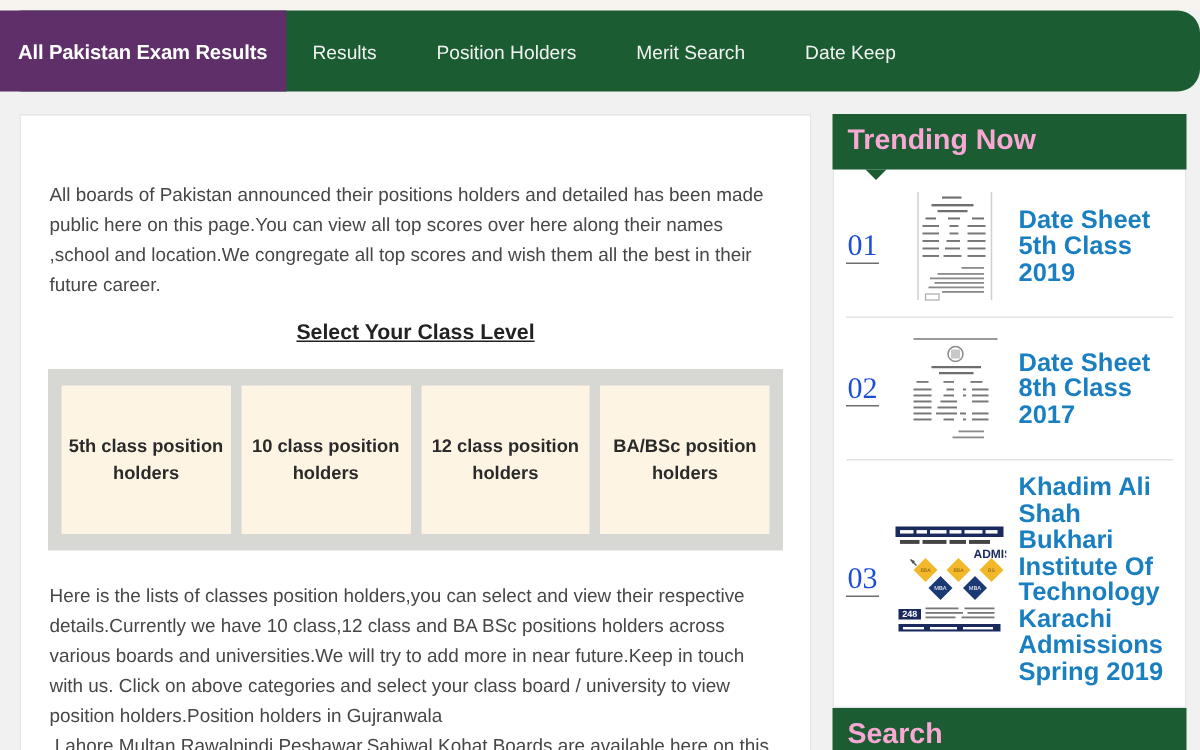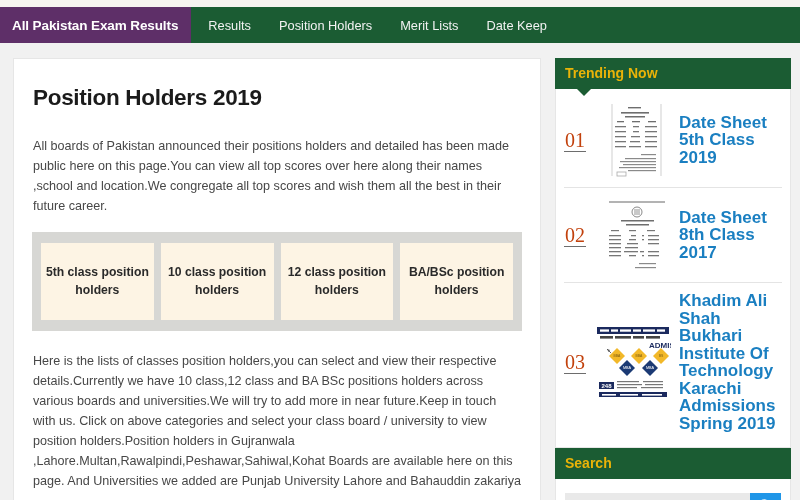--- a/index.html
+++ b/index.html
@@ -16,38 +16,40 @@
   .top-strip {
     height: 7px;
     background: #f7f4f0;
     width: 100%;
   }
 
   
   .navbar {
     display: flex;
     align-items: stretch;
-    height: 36px;
+    height: 54px;
     background: #1b5c33;
     width: 100%;
+    border-radius: 15px;
   }
   .brand {
     background: #5e2f68;
     color: #ffffff;
     font-weight: bold;
     font-size: 13.5px;
     display: flex;
     align-items: center;
     padding: 0 13px 0 12px;
     letter-spacing: -0.1px;
     white-space: nowrap;
   }
   .nav-links {
     display: flex;
     align-items: stretch;
+    gap: 12px;
   }
   .nav-link {
     color: #f2f2f2;
     font-size: 12.8px;
     display: flex;
     align-items: center;
     padding: 0 14px;
     white-space: nowrap;
     cursor: pointer;
   }
@@ -108,38 +110,38 @@
     gap: 7px;
   }
   .level-box {
     flex: 1;
     background: #fdf4e4;
     color: #2a2a2a;
     font-size: 12.2px;
     font-weight: bold;
     line-height: 17.5px;
     text-align: center;
-    padding: 21px 4px;
+    padding: 32px 4px;
     cursor: pointer;
   }
 
   .body-p {
     font-size: 12.6px;
     line-height: 20px;
     color: #474747;
     margin: 20px 0 0 1px;
     max-width: 492px;
   }
 
   
   .widget { margin-bottom: 0; }
   .widget-head {
     background: #1b5c33;
-    color: #eab308;
-    font-size: 14px;
+    color: #f9a8d4;
+    font-size: 19px;
     font-weight: bold;
     padding: 7px 10px 8px 10px;
     position: relative;
   }
   .widget-head .notch {
     position: absolute;
     left: 22px;
     bottom: -7px;
     width: 0; height: 0;
     border-left: 7px solid transparent;
@@ -157,21 +159,21 @@
   .trend-item {
     display: flex;
     align-items: center;
     padding: 9px 0 9px 0;
     border-bottom: 1px solid #e4e4e4;
     cursor: pointer;
   }
   .trend-item.last { border-bottom: none; }
   .trend-num {
     font-size: 20px;
-    color: #c2410c;
+    color: #1d4ed8;
     font-family: "Liberation Serif", serif;
     border-bottom: 1.5px solid #6d6d6d;
     line-height: 22px;
     padding: 0 1px;
     margin-right: 9px;
     flex: 0 0 auto;
   }
   .thumb {
     width: 76px;
     height: 76px;
@@ -225,31 +227,31 @@
 </head>
 <body>
 
 <div class="top-strip"></div>
 
 <div class="navbar">
   <div class="brand">All Pakistan Exam Results</div>
   <div class="nav-links">
     <div class="nav-link">Results</div>
     <div class="nav-link">Position Holders</div>
-    <div class="nav-link">Merit Lists</div>
+    <div class="nav-link">Merit Search</div>
     <div class="nav-link">Date Keep</div>
   </div>
 </div>
 
 <div class="page">
 
   <div class="main-col">
     <div class="card">
-      <h1 class="page-title">Position Holders 2019</h1>
       <p class="intro-p">All boards of Pakistan announced their positions holders and detailed has been made public here on this page.You can view all top scores over here along their names ,school and location.We congregate all top scores and wish them all the best in their future career.</p>
+      <div class="select-heading">Select Your Class Level</div>
 
       <div class="levels-wrap">
         <div class="level-box">5th class position holders</div>
         <div class="level-box">10 class position holders</div>
         <div class="level-box">12 class position holders</div>
         <div class="level-box">BA/BSc position holders</div>
       </div>
 
       <p class="body-p">Here is the lists of classes position holders,you can select and view their respective details.Currently we have 10 class,12 class and BA BSc positions holders across various boards and universities.We will try to add more in near future.Keep in touch with us. Click on above categories and select your class board / university to view position holders.Position holders in Gujranwala ,Lahore.Multan,Rawalpindi,Peshawar,Sahiwal,Kohat Boards are available here on this page. And Universities we added are Punjab University Lahore and Bahauddin zakariya</p>
     </div>

